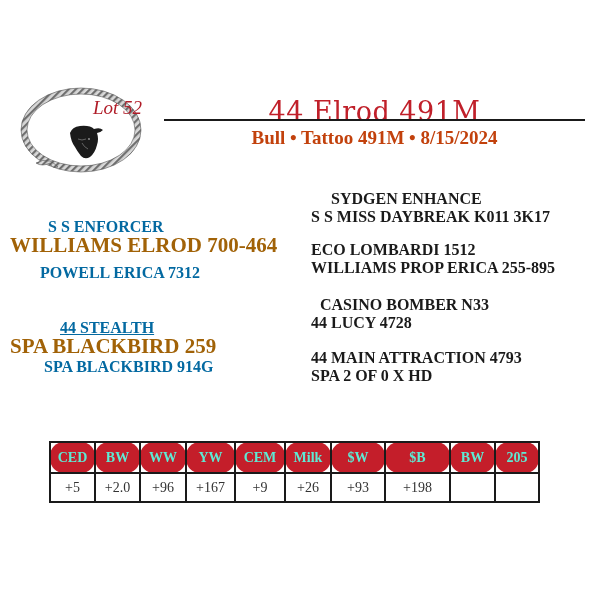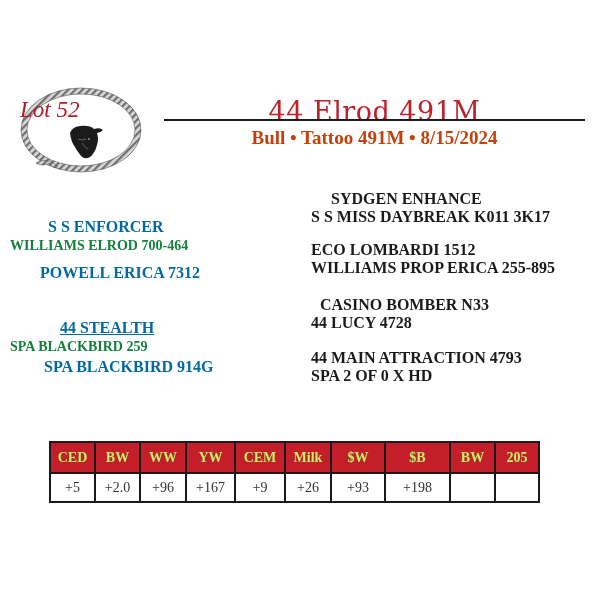--- a/index.html
+++ b/index.html
@@ -3,46 +3,46 @@
   <meta charset="utf-8">
   <style>
     html, body { margin: 0; padding: 0; background: #ffffff; }
     body { width: 600px; height: 600px; position: relative; overflow: hidden;
            font-family: "Liberation Serif", "DejaVu Serif", serif; color: #1a1a1a; }
     .abs { position: absolute; }
 
     
     #logo { left: 20px; top: 87px; width: 122px; height: 86px; }
     #logo svg { width: 100%; height: 100%; display: block; }
-    .lot-text { position: absolute; left: 0; width: 122px; top: 10px; text-align: left;
-                font-family: "Liberation Serif", serif; font-style: italic; font-size: 23px;
+    .lot-text { position: absolute; left: 0; width: 122px; top: 10px; text-align: right;
+                font-family: "Liberation Serif", serif; font-style: italic; font-size: 19px;
                 color: #b01c28; letter-spacing: 0px; }
 
     
     .title { left: 164px; width: 421px; top: 96px; text-align: center;
              font-family: "DejaVu Serif", serif; font-weight: normal; font-size: 27px;
              color: #c0202a; letter-spacing: 0.5px; line-height: 32px; }
     .rule { left: 164px; top: 119px; width: 421px; height: 2px; background: #1a1a1a; }
     .subtitle { left: 164px; width: 421px; top: 126px; text-align: center;
                 font-weight: bold; font-size: 19px; line-height: 24px; color: #c2410c; }
 
     
     .ped { font-weight: bold; line-height: 19px; white-space: nowrap; }
     .ped.sire { font-size: 16px; color: #0369a1; }
-    .ped.main { font-size: 14px; color: #15803d; line-height: 21px; }
+    .ped.main { font-size: 21px; color: #a16207; line-height: 21px; }
 
     
     .right { font-weight: bold; font-size: 16px; line-height: 19px; color: #1a1a1a; white-space: nowrap; }
 
     
     .epd { position: absolute; left: 49px; top: 441px; border-collapse: collapse;
            border: 2px solid #1a1a1a; }
     .epd th, .epd td { border: 2px solid #1a1a1a; padding: 0; text-align: center; }
-    .epd th { background: #c41e2a; color: #bef264; font-weight: bold; font-size: 14px;
-              height: 29px; }
+    .epd th { background: #c41e2a; color: #5eead4; font-weight: bold; font-size: 14px;
+              height: 29px; border-radius: 14px; }
     .epd td { background: #ffffff; color: #333333; font-size: 14px; height: 27px; }
   </style>
 </head>
 <body>
 
 <div id="logo" class="abs">
   <svg viewBox="0 0 122 86">
     <defs>
       <pattern id="rope" width="5" height="5" patternUnits="userSpaceOnUse" patternTransform="rotate(45)">
         <rect width="5" height="5" fill="#d8d8d8"></rect>

